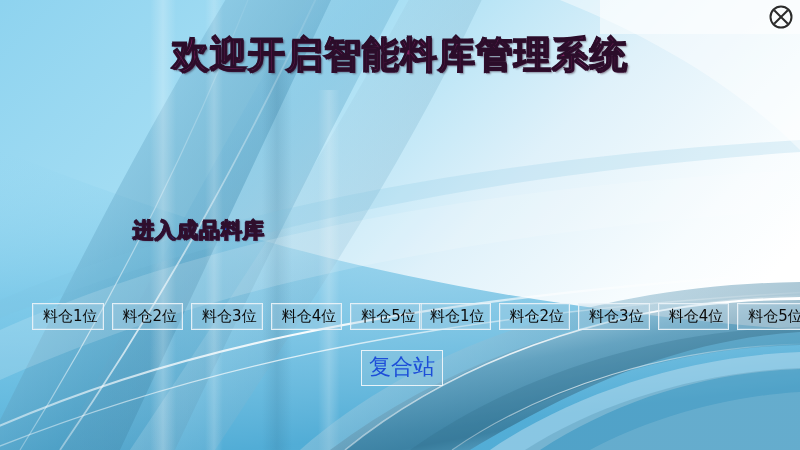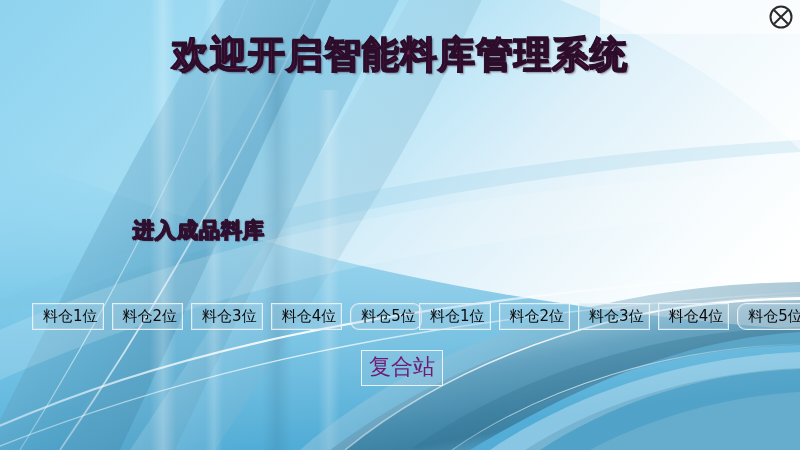--- a/index.html
+++ b/index.html
@@ -97,30 +97,30 @@
     font-weight: normal;
     padding: 3px 5px 4px 10px;
     margin-right: 8px;
     border: 1px solid rgba(236,243,248,0.92);
     background: rgba(168,205,226,0.30);
     box-shadow: inset 0 0 0 1px rgba(255,255,255,0.18);
     white-space: nowrap;
     cursor: pointer;
     box-sizing: border-box;
   }
-  .slot-btn:last-child { margin-right: 0; border-radius: 9px; }
+  .slot-btn:last-child { margin-right: 0; }
 
   .compound-btn {
     position: absolute;
     z-index: 30;
     left: 361px;
     top: 350px;
     font-size: 22px;
     line-height: 26px;
-    color: #701a75;
+    color: #1d4ed8;
     padding: 3px 7px 5px 7px;
     border: 1px solid rgba(238,245,250,0.95);
     background: rgba(168,205,226,0.26);
     white-space: nowrap;
     cursor: pointer;
     box-sizing: border-box;
   }
 </style>
 </head>
 <body>

